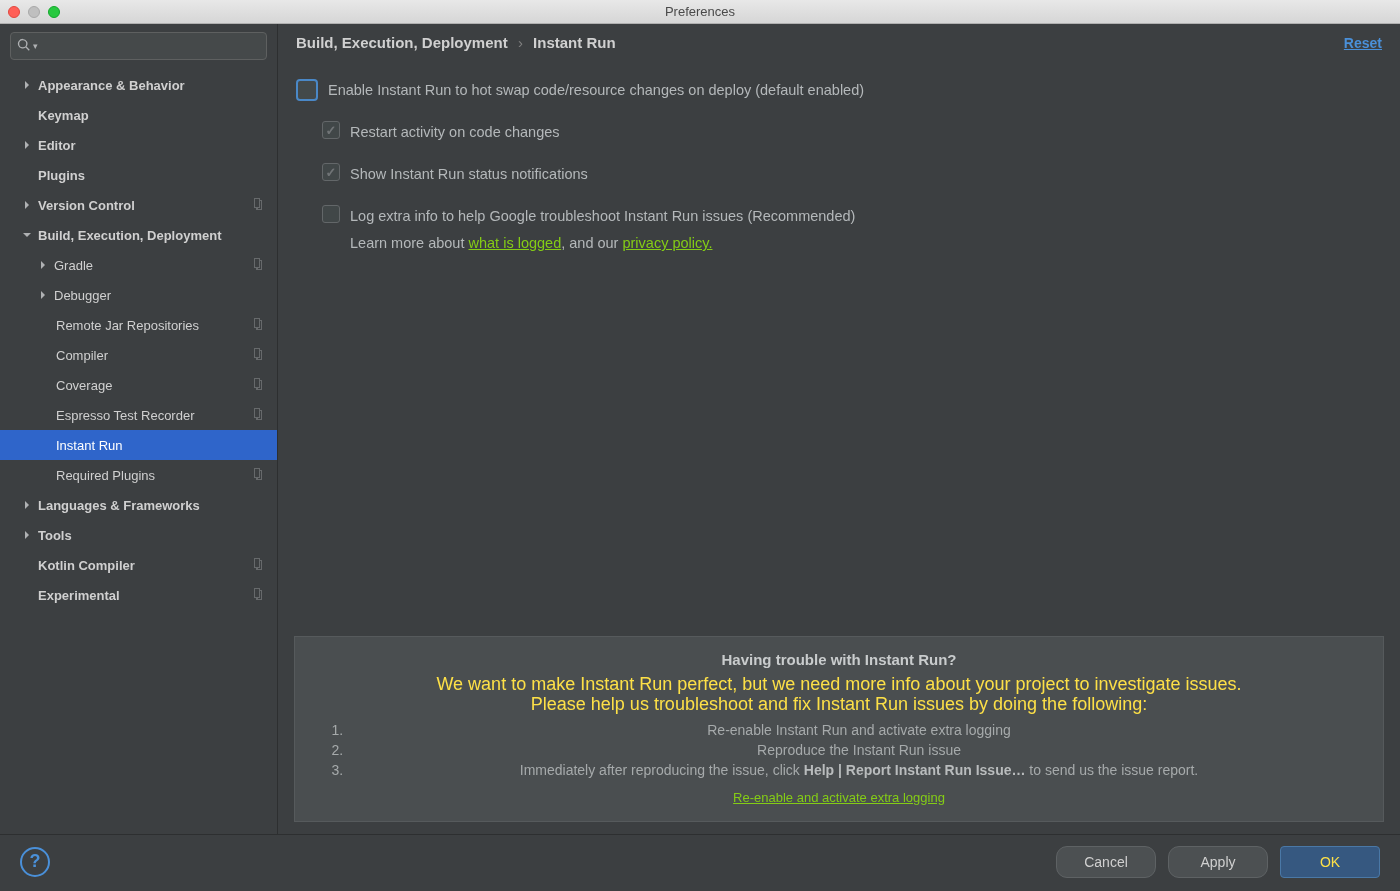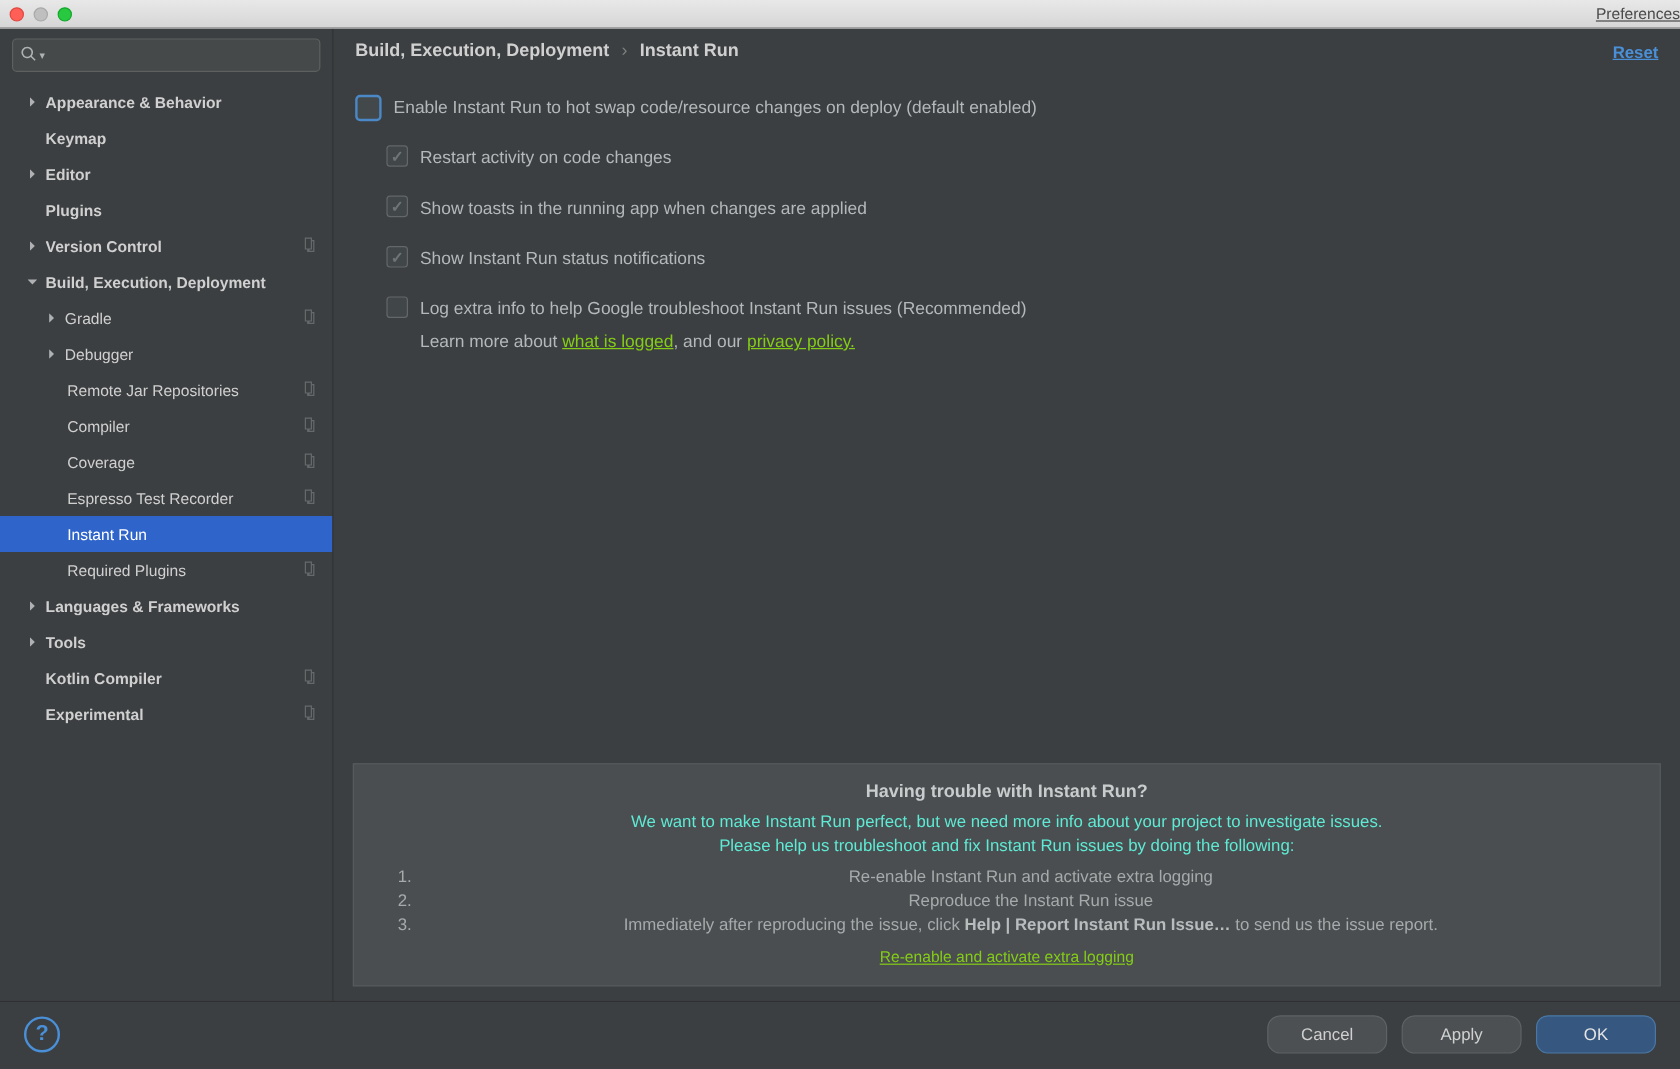--- a/index.html
+++ b/index.html
@@ -4,21 +4,21 @@
 <style>
 * { margin: 0; padding: 0; box-sizing: border-box; font-family: -apple-system, "Helvetica Neue", Arial, sans-serif; }
 body { background: #3c3f41; color: #bbbbbb; width: 1400px; height: 891px; overflow: hidden; font-size: 13px; }
 
 .titlebar { height: 24px; background: linear-gradient(#e8e8e8, #d6d6d6); border-bottom: 1px solid #b0b0b0; display: flex; align-items: center; padding: 0 8px; position: relative; }
 .traffic-lights { display: flex; gap: 8px; }
 .traffic-light { width: 12px; height: 12px; border-radius: 50%; }
 .tl-red { background: #ff5f57; border:1px solid #e1483f; }
 .tl-yellow { background: #bfbfbf; border:1px solid #a9a9a9; }
 .tl-green { background: #28c940; border:1px solid #12a82b; }
-.title-text { position: absolute; left: 0; right: 0; text-align: right; color: #4a4a4a; font-size: 13px; text-decoration: underline; }
+.title-text { position: absolute; left: 0; right: 0; text-align: center; color: #4a4a4a; font-size: 13px; }
 
 .content { display: flex; height: 810px; }
 .sidebar { width: 278px; background: #3c3f41; border-right: 1px solid #2d2f30; display: flex; flex-direction: column; }
 .search-wrap { padding: 8px 10px; }
 .search-box { display:flex; align-items:center; background: #45494a; border: 1px solid #5e6060; border-radius: 4px; height: 28px; padding: 0 6px; }
 .search-icon { width:14px;height:14px; fill:#afb1b3; }
 .search-drop { font-size:9px; color:#afb1b3; margin-left:2px;}
 .search-input { flex:1; background: transparent; border:none; outline:none; color:#bbbbbb; margin-left:4px; font-size:13px; }
 
 .tree { flex:1; overflow:auto; padding-top:2px; }
@@ -48,30 +48,30 @@
 .checkbox.checked::after { content:"✓"; color:#7a7e80; font-size:13px; line-height:1; font-weight:700; }
 .checkbox.disabled { opacity:0.85; }
 .opt-label { color:#b4b8ba; font-size:14.5px; line-height:22px; }
 .sub-opt { padding-left:26px; }
 .learn-more { padding-left:54px; font-size:14.5px; color:#b4b8ba; margin-top:-6px; }
 a.link { color:#84cc16; text-decoration: underline; }
 
 .spacer-flex { flex:1; }
 .help-panel { margin: 10px 16px 12px 16px; border:1px solid #565a5c; background:#4a4e50; padding: 14px 16px 16px 16px; text-align: center; }
 .help-title { font-size:15px; font-weight:700; color:#c9cccd; margin-bottom:6px; }
-.help-text { color:#5eead4; font-size:14px; line-height:20px; }
+.help-text { color:#fde047; font-size:18px; line-height:20px; }
 .help-panel ol { margin: 6px 0 10px 36px; color:#a6aaab; font-size:14px; line-height:20px; }
 .help-panel ol li { padding-left:4px;}
 .help-strong { font-weight:600; color:#b9bcbd;}
 
 .footer { height:54px; background:#3c3f41; border-top:1px solid #2d2f30; display:flex; align-items:center; padding:0 20px; }
 .help-btn { width:30px; height:30px; border-radius:50%; border:2px solid #4a90d9; color:#4a90d9; display:flex; align-items:center; justify-content:center; font-size:18px; font-weight:700; }
 .footer-spacer { flex:1; }
 .btn { min-width:100px; height:32px; border-radius:4px; background:#4c5052; border:1px solid #5e6264; color:#d0d0d0; font-size:14px; margin-left:12px; cursor:pointer; }
-.btn.primary { background:#365880; border-color:#4a78a6; color:#e5e5e5;border-radius:10px; }
+.btn.primary { background:#365880; border-color:#4a78a6; color:#fde047; }
 .btn.default { background:#4c5052;border-radius:11px; }
 </style>
 </head>
 <body>
 
 <div class="titlebar">
   <div class="traffic-lights">
     <div class="traffic-light tl-red"></div>
     <div class="traffic-light tl-yellow"></div>
     <div class="traffic-light tl-green"></div>
@@ -252,24 +252,20 @@
     </div>
 
     <div class="options">
       <div class="opt-row">
         <span class="checkbox primary"></span>
         <span class="opt-label">Enable Instant Run to hot swap code/resource changes on deploy (default enabled)</span>
       </div>
       <div class="opt-row sub-opt">
         <span class="checkbox checked disabled"></span>
         <span class="opt-label">Restart activity on code changes</span>
-      </div>
-      <div class="opt-row sub-opt">
-        <span class="checkbox checked disabled"></span>
-        <span class="opt-label">Show toasts in the running app when changes are applied</span>
       </div>
       <div class="opt-row sub-opt">
         <span class="checkbox checked disabled"></span>
         <span class="opt-label">Show Instant Run status notifications</span>
       </div>
       <div class="opt-row sub-opt">
         <span class="checkbox disabled"></span>
         <span class="opt-label">Log extra info to help Google troubleshoot Instant Run issues (Recommended)</span>
       </div>
       <div class="learn-more">

